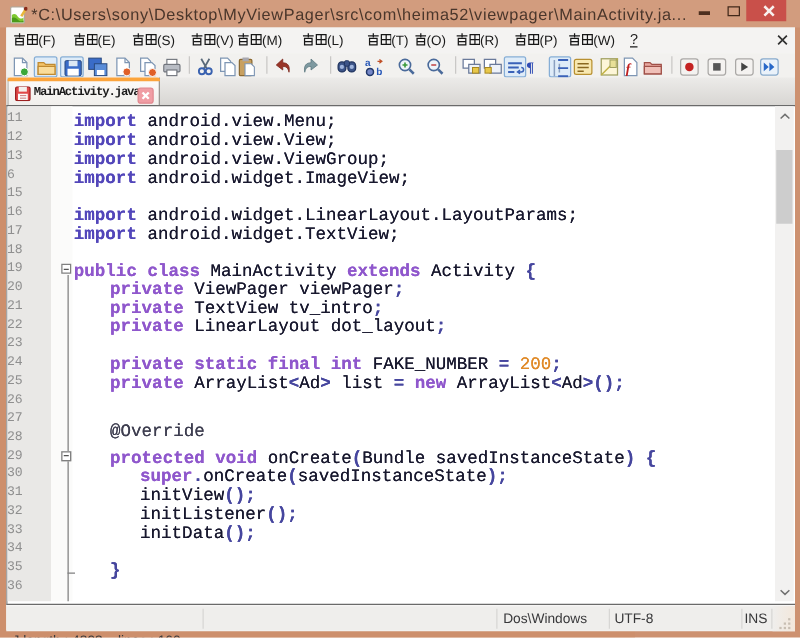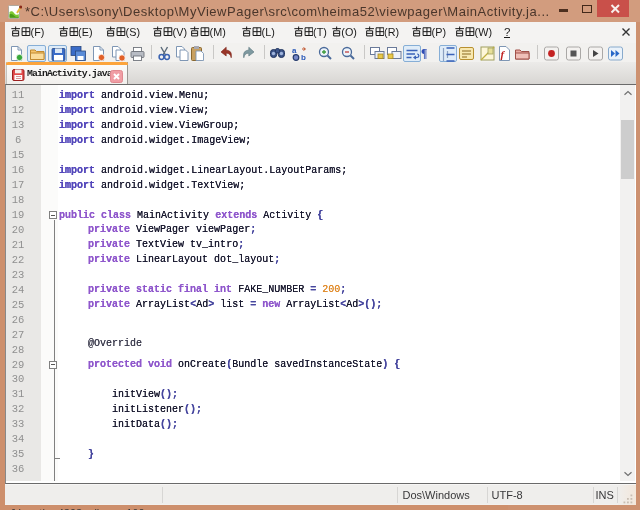--- a/index.html
+++ b/index.html
@@ -11,22 +11,22 @@
 #closeb{position:absolute;left:597px;top:0;width:32px;height:17px;background:#c9504a}
 #client{position:absolute;left:4.5px;top:22px;width:631px;height:483px;background:#f2f1ef}
 #menubar{position:absolute;left:0;top:0;width:631px;height:21px;background:#f4f3f2}
 #toolbar{position:absolute;left:0;top:21px;width:631px;height:19px;background:#f2f1ef}
 #tabbar{position:absolute;left:0;top:40px;width:631px;height:22px;background:linear-gradient(#ecebe9,#d8d6d3)}
 #editor{position:absolute;left:0;top:62px;width:631px;height:399.8px;background:#fff;border-top:1.5px solid #6a6a6a;border-bottom:1.4px solid #6a6a6a;border-left:1.4px solid #888}
 #nummargin{position:absolute;left:0;top:0;width:35px;height:396px;background:#e9e8e6}
 #foldmargin{position:absolute;left:35px;top:0;width:17px;height:396px;background:#fbfbfa}
 #status{position:absolute;left:0;top:461.8px;width:631px;height:20.5px;background:#efeeec;border-top:1px solid #f7f6f5;font-size:11px;color:#38383a}
 .mi{position:absolute;top:4px;height:14px;white-space:nowrap;font-size:11.5px;color:#1a1a1a}
-.num{position:absolute;width:25.1px;text-align:center;font-family:"Liberation Mono",monospace;font-size:10.5px;color:#8f8f8f;letter-spacing:0px}
-.cl{position:absolute;left:0;white-space:pre;text-shadow:0 0 0.4px currentColor;font-family:"Liberation Mono",monospace;font-size:10px;color:#18182e}
+.num{position:absolute;width:25.1px;text-align:left;font-family:"Liberation Mono",monospace;font-size:10.5px;color:#8f8f8f;letter-spacing:0px}
+.cl{position:absolute;left:0;white-space:pre;text-shadow:0 0 0.4px currentColor;font-family:"Liberation Mono",monospace;font-size:14px;color:#18182e}
 .k{color:#8f57cc;font-weight:bold}
 .ki{color:#5246ba;font-weight:bold}
 .o{color:#46469e;font-weight:bold}
 .n{color:#e08a28}
 .a{color:#3e3e50}
 .sep{position:absolute;top:2px;width:1px;height:14px;background:#c9c8c6}
 .sdiv{position:absolute;top:2px;width:1.2px;height:16px;background:#d7d6d4}
 .ic{position:absolute;top:1.5px;width:17px;height:17px}
 .icbox{background:#dfecf8;border:1px solid #86aed6;border-radius:2px}
 </style></head>
@@ -378,20 +378,21 @@
         <div class="cl" style="left:82.60px;top:199.25px"><span class="k">private static final int</span> FAKE_NUMBER <span class="o">=</span> <span class="n">200</span><span class="o">;</span></div>
         <div class="num" style="left:0px;top:213.70px">25</div>
         <div class="cl" style="left:82.60px;top:214.20px"><span class="k">private</span> ArrayList<span class="o">&lt;</span>Ad<span class="o">&gt;</span> list <span class="o">=</span> <span class="k">new</span> ArrayList<span class="o">&lt;</span>Ad<span class="o">&gt;();</span></div>
         <div class="num" style="left:0px;top:228.65px">26</div>
         <div class="num" style="left:0px;top:243.60px">27</div>
         <div class="num" style="left:0px;top:258.55px">28</div>
         <div class="cl" style="left:82.60px;top:253px"><span class="a">@Override</span></div>
         <div class="num" style="left:0px;top:273.50px">29</div>
         <div class="cl" style="left:82.60px;top:274.00px"><span class="k">protected void</span> onCreate<span class="o">(</span>Bundle savedInstanceState<span class="o">)</span> <span class="o">{</span></div>
         <div class="num" style="left:0px;top:288.45px">30</div>
+        <div class="cl" style="left:106.60px;top:288.95px"><span class="k">super</span><span class="o">.</span>onCreate<span class="o">(</span>savedInstanceState<span class="o">);</span></div>
         <div class="num" style="left:0px;top:303.40px">31</div>
         <div class="cl" style="left:106.60px;top:303.90px">initView<span class="o">();</span></div>
         <div class="num" style="left:0px;top:318.35px">32</div>
         <div class="cl" style="left:106.60px;top:318.85px">initListener<span class="o">();</span></div>
         <div class="num" style="left:0px;top:333.30px">33</div>
         <div class="cl" style="left:106.60px;top:333.80px">initData<span class="o">();</span></div>
         <div class="num" style="left:0px;top:348.25px">34</div>
         <div class="num" style="left:0px;top:363.20px">35</div>
         <div class="cl" style="left:82.60px;top:363.70px"><span class="o">}</span></div>
         <div class="num" style="left:0px;top:378.15px">36</div>

